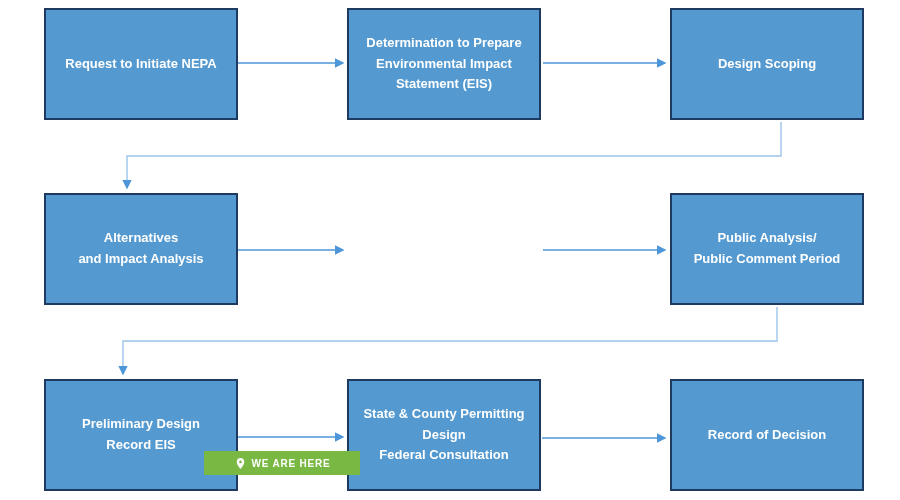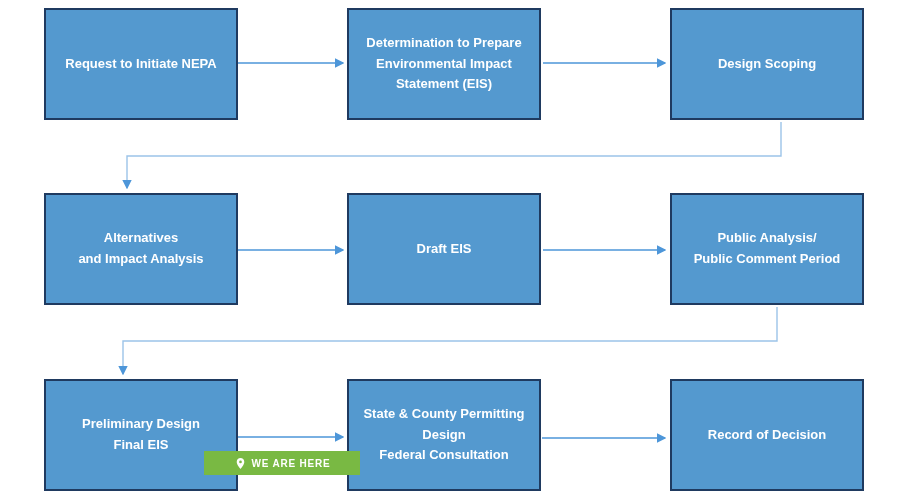--- a/index.html
+++ b/index.html
@@ -117,31 +117,28 @@
 Statement (EIS)</span>
   </div>
   <div class="box col3 row1">
     <span>Design Scoping</span>
   </div>
 
   <div class="box col1 row2">
     <span>Alternatives
 and Impact Analysis</span>
   </div>
-  <div class="box col2 row2">
-    <span>Draft EIS</span>
-  </div>
   <div class="box col3 row2">
     <span>Public Analysis/
 Public Comment Period</span>
   </div>
 
   <div class="box col1 row3">
     <span>Preliminary Design
-Final EIS</span>
+Record EIS</span>
   </div>
   <div class="box col3 row3">
     <span>Record of Decision</span>
   </div>
   <div class="box col2 row3">
     <span>State &amp; County Permitting
 Design
 Federal Consultation</span>
   </div>
 

